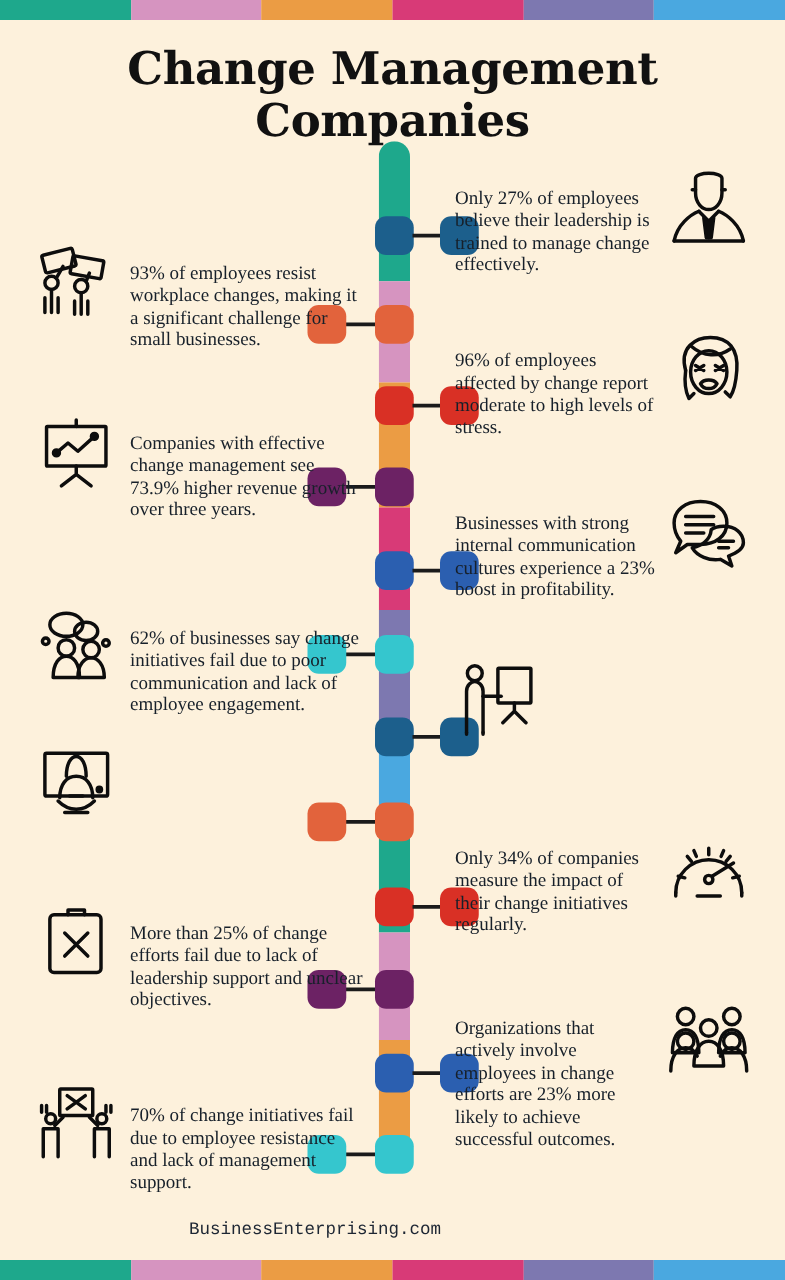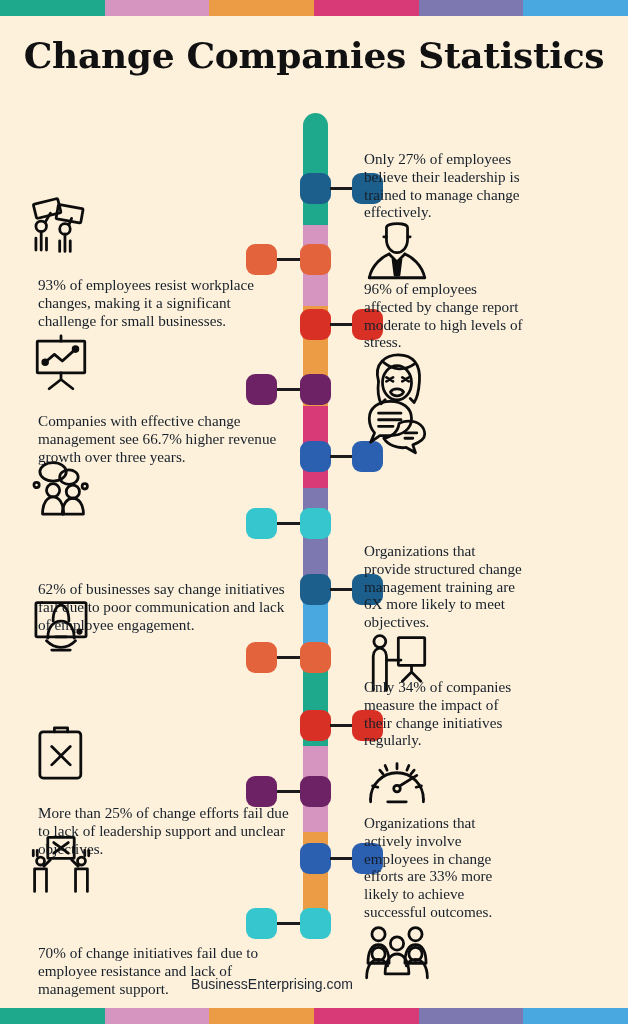--- a/index.html
+++ b/index.html
@@ -70,21 +70,20 @@
     position: absolute;
     height: 3px;
     background: #1b1b1b;
   }
 
   
   .block {
     position: absolute;
     display: flex;
     align-items: flex-start;
-    flex-direction: column;
   }
   .block.left  { left: 28px;  width: 262px; }
   .block.right { left: 364px; width: 240px; }
 
   .icon-box {
     width: 66px;
     height: 66px;
     flex: 0 0 66px;
     position: relative;
   }
@@ -105,37 +104,36 @@
 
   
   .footer {
     position: absolute;
     left: 0;
     bottom: 32px;
     width: 504px;
     text-align: center;
     font-size: 14px;
     color: #1d2633;
-    font-family: Liberation Sans, sans-serif;
-    margin-left: 20px;
+    font-family: Liberation Mono, monospace;
   }
 </style>
 </head>
 <body>
 
 <div class="strip top" id="strip-top">
     <div class="seg" style="background: rgb(30, 168, 140);"></div>
     <div class="seg" style="background: rgb(214, 148, 192);"></div>
     <div class="seg" style="background: rgb(235, 156, 68);"></div>
     <div class="seg" style="background: rgb(216, 58, 119);"></div>
     <div class="seg" style="background: rgb(125, 120, 176);"></div>
     <div class="seg" style="background: rgb(74, 168, 224);"></div>
   </div>
 
-<div class="title">Change Companies Statistics</div>
+<div class="title">Change Management Companies</div>
 
 <div id="timeline">
     <div class="tseg" style="background: rgb(30, 168, 140); height: 112px;"></div>
     <div class="tseg" style="background: rgb(214, 148, 192); height: 81px;"></div>
     <div class="tseg" style="background: rgb(235, 156, 68); height: 100px;"></div>
     <div class="tseg" style="background: rgb(216, 58, 119); height: 82px;"></div>
     <div class="tseg" style="background: rgb(125, 120, 176); height: 92px;"></div>
     <div class="tseg" style="background: rgb(74, 168, 224); height: 78px;"></div>
     <div class="tseg" style="background: rgb(30, 168, 140); height: 88px;"></div>
     <div class="tseg" style="background: rgb(214, 148, 192); height: 86px;"></div>
@@ -204,23 +202,23 @@
           <g stroke="#0d0d0d" fill="none" stroke-width="4.2" stroke-linecap="round" stroke-linejoin="round">
             <rect x="14" y="20" width="72" height="48" rx="1"></rect>
             <path d="M50 20 L50 12"></path>
             <path d="M50 68 L50 78 M50 78 L32 92 M50 78 L68 92"></path>
             <path d="M26 52 L40 40 L52 50 L72 32"></path>
             <circle cx="26" cy="52" r="3.6" fill="#0d0d0d"></circle>
             <circle cx="72" cy="32" r="3.6" fill="#0d0d0d"></circle>
           </g>
         </svg>
       </div>
-      <div class="txt">Companies with effective change management see 66.7% higher revenue growth over three years.</div>
-    </div>
-    <div class="block left" style="top: 456px; gap: 40px;">
+      <div class="txt">Companies with effective change management see 73.9% higher revenue growth over three years.</div>
+    </div>
+    <div class="block left" style="top: 484px;">
       <div class="icon-box">
         <svg viewBox="0 0 100 100">
           <g stroke="#0d0d0d" fill="none" stroke-width="4.2" stroke-linecap="round" stroke-linejoin="round">
             <ellipse cx="38" cy="24" rx="20" ry="14"></ellipse>
             <ellipse cx="62" cy="32" rx="14" ry="11"></ellipse>
             <circle cx="13" cy="44" r="4"></circle>
             <circle cx="86" cy="46" r="4"></circle>
             <path d="M22 88 C22 70 30 62 38 62 C46 62 54 70 54 88 Z"></path>
             <circle cx="38" cy="52" r="10"></circle>
             <path d="M52 88 C52 72 60 64 68 64 C76 64 84 72 84 88 Z"></path>
@@ -249,21 +247,21 @@
         <svg viewBox="0 0 100 100">
           <g stroke="#0d0d0d" fill="none" stroke-width="4.2" stroke-linecap="round" stroke-linejoin="round">
             <rect x="18" y="18" width="62" height="70" rx="5"></rect>
             <path d="M40 18 L40 12 L60 12 L60 18"></path>
             <path d="M36 40 L64 68 M64 40 L36 68"></path>
           </g>
         </svg>
       </div>
       <div class="txt">More than 25% of change efforts fail due to lack of leadership support and unclear objectives.</div>
     </div>
-    <div class="block left" style="top: 832px; gap: 28px;">
+    <div class="block left" style="top: 866px;">
       <div class="icon-box">
         <svg viewBox="0 0 100 100">
           <g stroke="#0d0d0d" fill="none" stroke-width="4.2" stroke-linecap="round" stroke-linejoin="round">
             <rect x="30" y="8" width="40" height="32" rx="1"></rect>
             <path d="M39 16 L61 32 M61 16 L39 32"></path>
             <circle cx="19" cy="44" r="6"></circle>
             <circle cx="81" cy="44" r="6"></circle>
             <path d="M10 56 L10 90 M28 56 L28 90 M10 56 L28 56"></path>
             <path d="M72 56 L72 90 M90 56 L90 90 M72 56 L90 56"></path>
             <path d="M24 52 L34 42 M76 52 L66 42"></path>
@@ -301,33 +299,33 @@
             <ellipse cx="50" cy="48" rx="22" ry="26"></ellipse>
             <path d="M34 40 L44 46 M34 46 L44 40"></path>
             <path d="M58 40 L68 46 M58 46 L68 40"></path>
             <path d="M40 62 C44 56 56 56 60 62 C56 70 44 70 40 62 Z"></path>
             <path d="M28 16 C44 30 62 30 76 20"></path>
           </g>
         </svg>
       </div>
     </div>
     <div class="block right" style="top: 396px;">
+      <div class="txt">Businesses with strong internal communication cultures experience a 23% boost in profitability.</div>
       <div class="icon-box">
         <svg viewBox="0 0 100 100">
           <g stroke="#0d0d0d" fill="none" stroke-width="4.2" stroke-linecap="round" stroke-linejoin="round">
             <path d="M8 34 C8 18 22 8 40 8 C58 8 72 18 72 34 C72 50 58 60 40 60 L24 60 L10 70 L16 56 C11 50 8 42 8 34 Z"></path>
             <path d="M22 26 L56 26 M22 36 L56 36 M22 46 L44 46"></path>
             <path d="M92 58 C92 46 82 38 68 38 C62 38 57 39 53 42 C52 54 42 62 30 64 C36 74 50 80 64 78 L78 86 L74 74 C85 70 92 65 92 58 Z"></path>
             <path d="M62 56 L80 56 M62 64 L74 64"></path>
           </g>
         </svg>
       </div>
     </div>
     <div class="block right" style="top: 528px;">
-      <div class="txt">Organizations that provide structured change management training are 6X more likely to meet objectives.</div>
       <div class="icon-box">
         <svg viewBox="0 0 100 100">
           <g stroke="#0d0d0d" fill="none" stroke-width="4.2" stroke-linecap="round" stroke-linejoin="round">
             <circle cx="24" cy="16" r="9"></circle>
             <path d="M14 88 L14 38 C14 30 20 26 24 26 C28 26 34 30 34 38 L34 88"></path>
             <path d="M14 88 L14 90 M34 88 L34 90"></path>
             <path d="M34 44 L56 44"></path>
             <rect x="52" y="10" width="40" height="42" rx="1"></rect>
             <path d="M72 52 L72 62 M72 62 L58 76 M72 62 L86 76"></path>
           </g>
@@ -343,21 +341,21 @@
             <path d="M10 76 L10 80 M90 76 L90 80"></path>
             <path d="M50 22 L50 30 M24 32 L29 38 M76 32 L71 38 M13 56 L21 58 M87 56 L79 58 M32 25 L35 32 M68 25 L65 32"></path>
             <circle cx="50" cy="60" r="5"></circle>
             <path d="M54 56 L80 40"></path>
             <path d="M36 80 L64 80"></path>
           </g>
         </svg>
       </div>
     </div>
     <div class="block right" style="top: 800px;">
-      <div class="txt">Organizations that actively involve employees in change efforts are 33% more likely to achieve successful outcomes.</div>
+      <div class="txt">Organizations that actively involve employees in change efforts are 23% more likely to achieve successful outcomes.</div>
       <div class="icon-box">
         <svg viewBox="0 0 100 100">
           <g stroke="#0d0d0d" fill="none" stroke-width="4.2" stroke-linecap="round" stroke-linejoin="round">
             <circle cx="22" cy="20" r="10"></circle>
             <path d="M6 64 C6 46 12 36 22 36 C32 36 38 46 38 64 Z"></path>
             <circle cx="78" cy="20" r="10"></circle>
             <path d="M62 64 C62 46 68 36 78 36 C88 36 94 46 94 64 Z"></path>
             <circle cx="50" cy="34" r="10"></circle>
             <path d="M32 80 C32 60 40 50 50 50 C60 50 68 60 68 80 Z"></path>
             <circle cx="22" cy="50" r="10"></circle>

